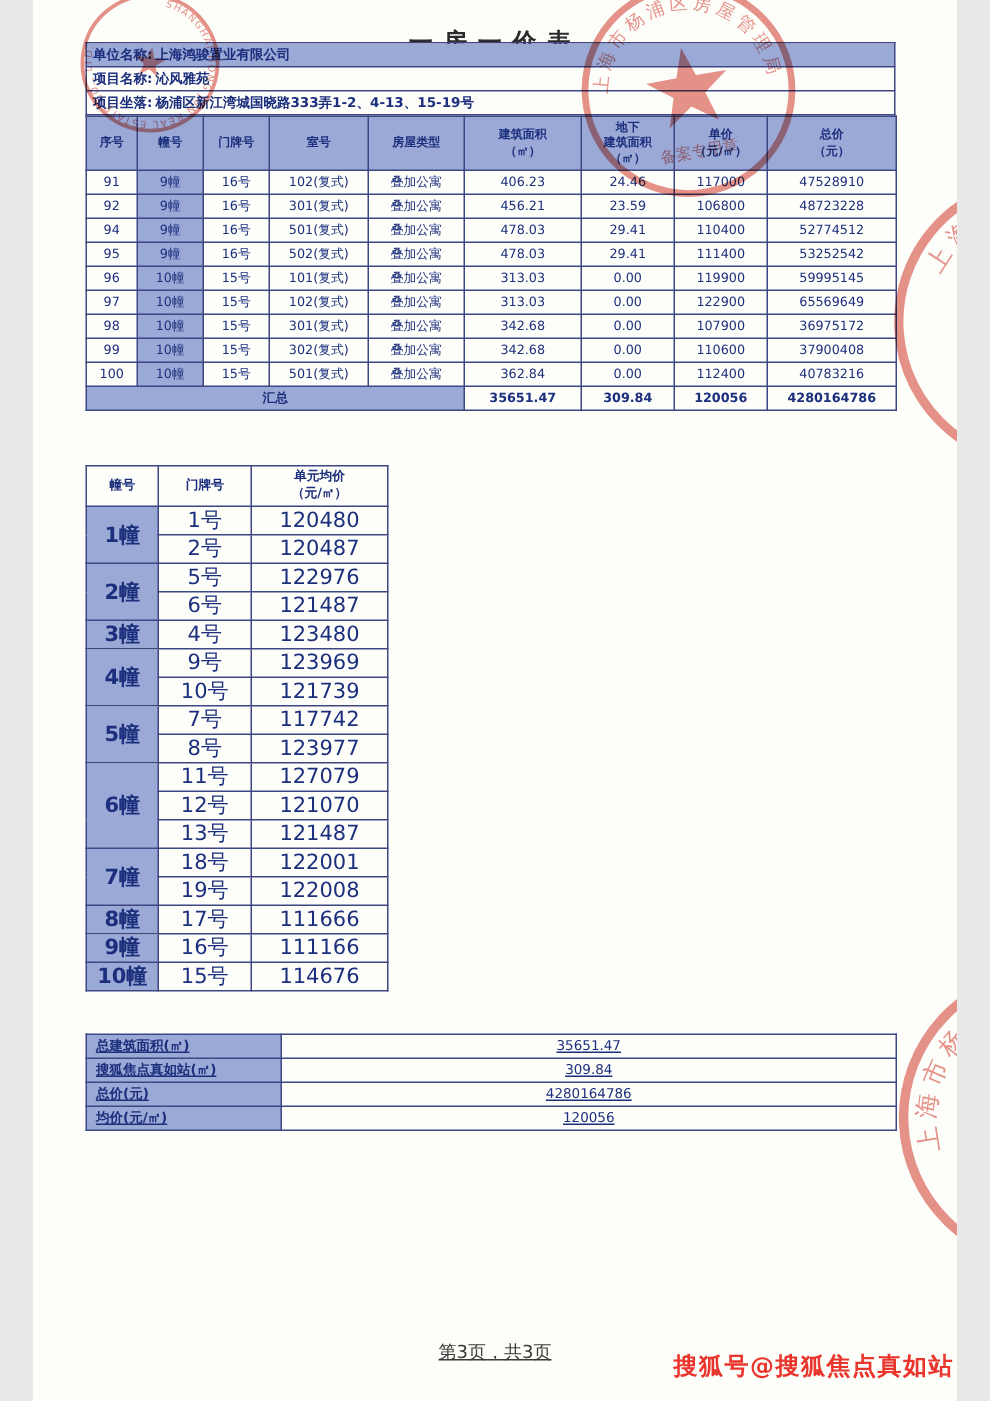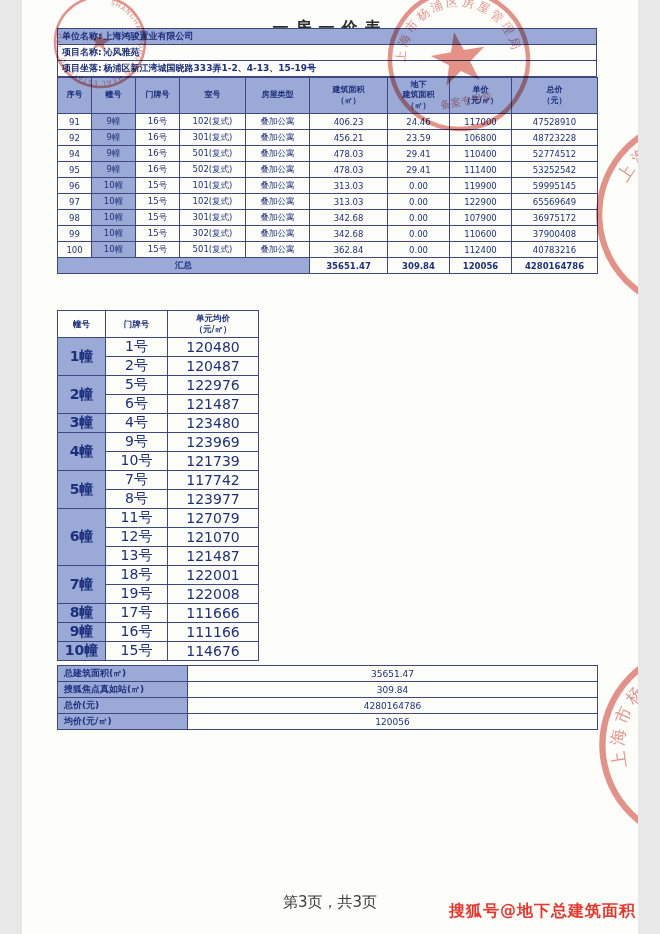--- a/index.html
+++ b/index.html
@@ -26,27 +26,27 @@
 
   .price-table th { font-size:8px; font-weight:bold; white-space:pre-line; line-height:1.3; padding:2px 0; vertical-align:middle; }
   .price-table td { font-size:8.5px; height:16px; text-align:center; white-space:nowrap; }
   .total-row td { font-weight:bold; }
 
   .unit-table { width:201px; margin-top:36px; }
   .unit-table th { font-size:8.5px; font-weight:bold; white-space:pre-line; line-height:1.3; padding:2px 0; }
   .unit-table td { font-size:14px; height:16px; text-align:center;margin-left:16px; }
   .unit-table td.fill { font-weight:bold; }
 
-  .totals-table { margin-top:4px; }
+  .totals-table { margin-top:28px;text-decoration:underline; }
   .totals-table td { font-size:9px; height:16px; text-align:center; }
   .totals-table td.lbl-cell { text-align:left; padding-left:6px; font-weight:bold; }
 
   .page-footer {
     position:absolute; top:893px; left:0; width:100%;
-    text-align:center; font-size:15px; color:#3a3a3a;
+    text-align:center; font-size:12px; color:#3a3a3a;text-decoration:underline;
   }
   .watermark {
     position:absolute; top:901px; right:2px;
     font-size:16px; font-weight:bold; letter-spacing:1px;
     color:var(--watermark-red,#e8251b); opacity:.92;
   }
 
   .seal {
     position:absolute; color:var(--seal-red,#d2372a);
     opacity:.55; mix-blend-mode:multiply; pointer-events:none;
@@ -379,15 +379,15 @@
         <path id="arcD" d="M 28,100 A 72,72 0 1 1 172,100" fill="none"></path>
       </defs>
     <text font-size="16" letter-spacing="4" fill="currentColor">
       <textPath href="#arcD" startOffset="4%">上海市杨浦区房屋管理局</textPath>
     </text>
     <polygon fill="currentColor" points="100,62 108.8,87.9 136.1,88.3 114.3,104.6 122.3,130.7 100,115 77.7,130.7 85.7,104.6 63.9,88.3 91.2,87.9"></polygon>
     <text x="100" y="160" text-anchor="middle" font-size="14" fill="currentColor">备案专用章</text>
   </svg>
 
   <div class="page-footer">第3页，共3页</div>
-  <div class="watermark">搜狐号@地下总建筑面积</div>
+  <div class="watermark">搜狐号@搜狐焦点真如站</div>
 
 </div>
 
 </body></html>

